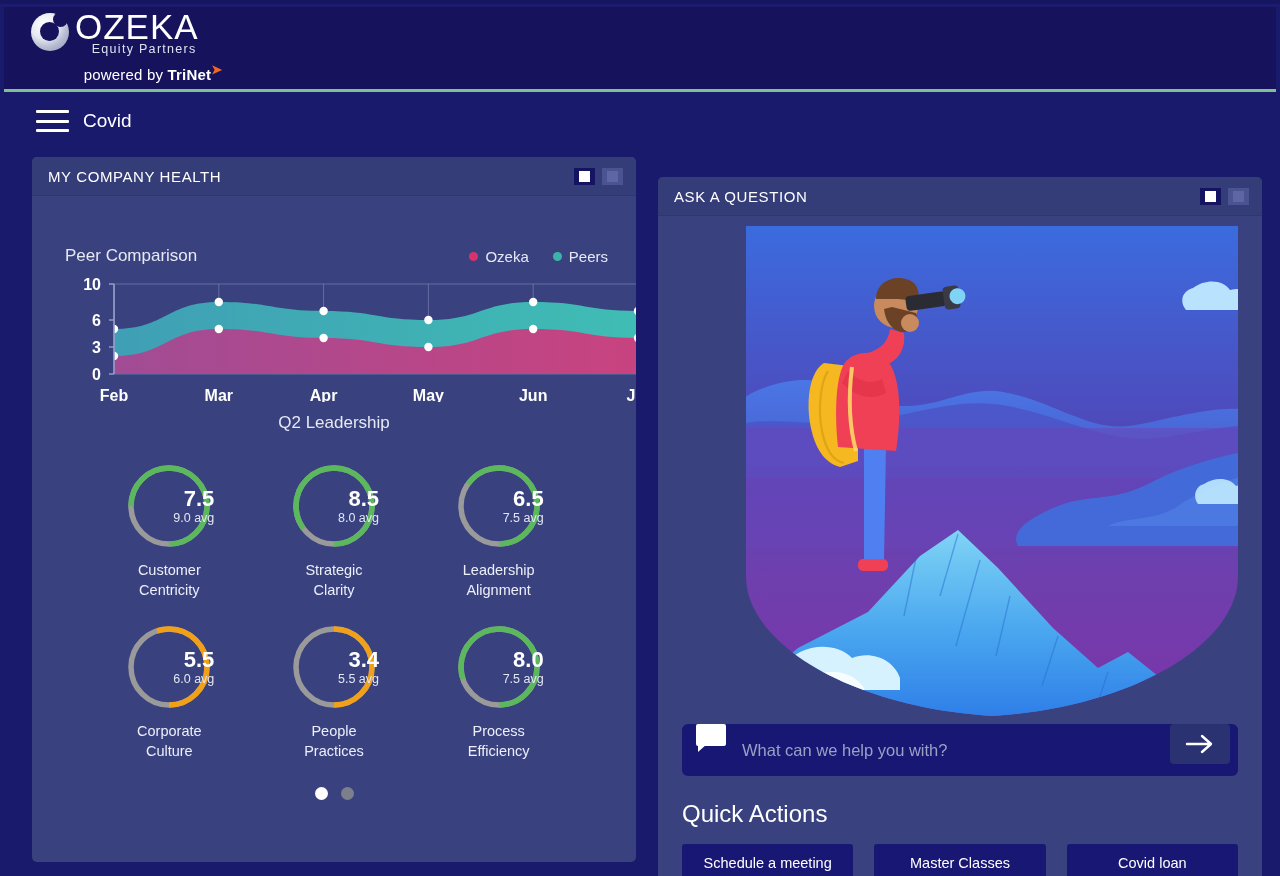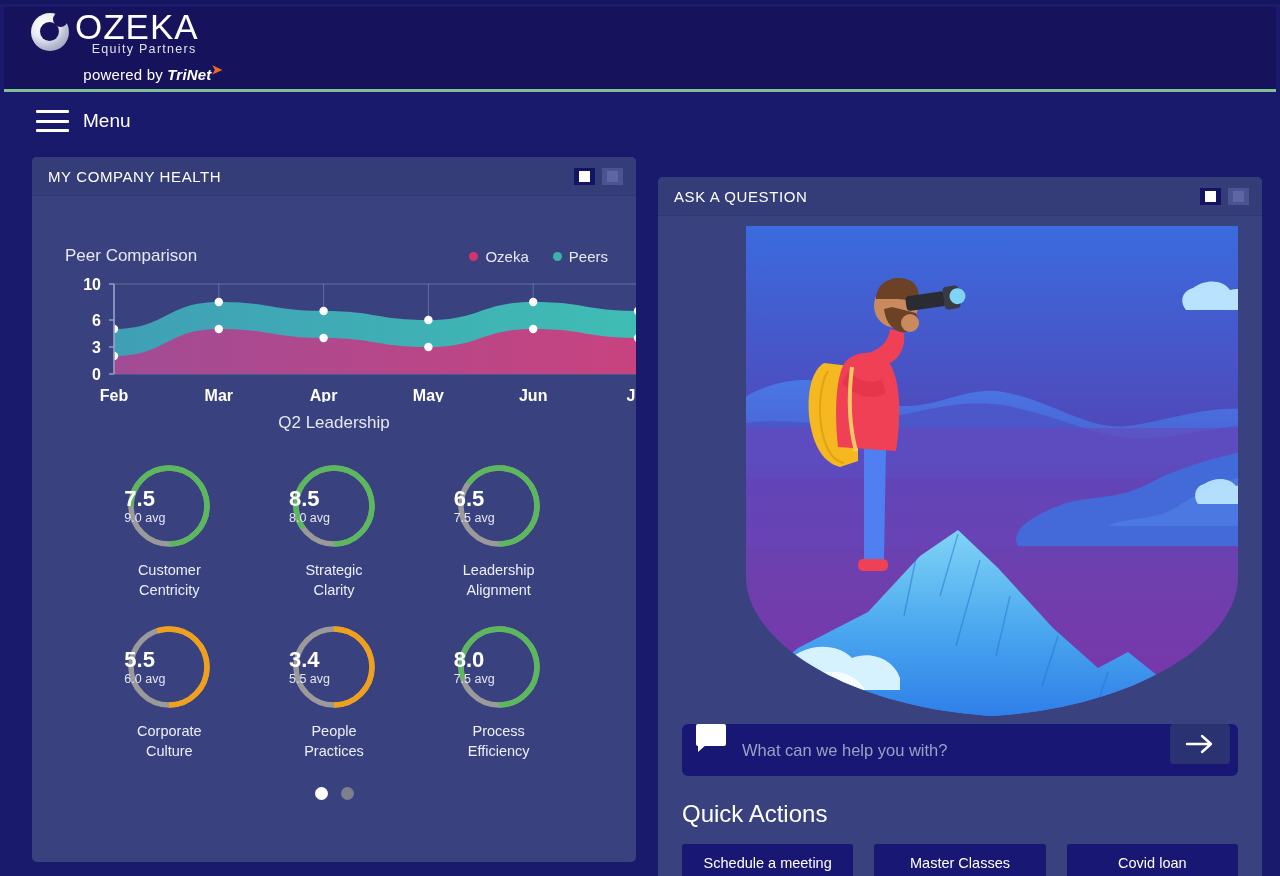--- a/index.html
+++ b/index.html
@@ -41,21 +41,21 @@
     font-weight:400;
   }
   .logo-sub {
     font-size:12.5px; color:#dfe2ef; letter-spacing:1.3px; text-align:right;
     margin-top:-3px; padding-right:2px;
   }
   .powered {
     margin-top:7px; text-align:center; font-size:15px; color:#ffffff; letter-spacing:.2px;
     position:relative; left:10px;
   }
-  .powered b { font-weight:700;font-style:italic; }
+  .powered b { font-weight:700; }
   .tri-arrow { color:#f26722; font-size:13px; vertical-align:super; font-weight:700; }
 
   .green-rule { position:absolute; top:89px; left:4px; width:1272px; height:3px; background:#7fc194; }
 
   
   .menu-bar { position:absolute; top:104px; left:4px; width:1272px; height:44px; }
   .menu-btn { display:flex; align-items:center; gap:14px; padding:6px 10px; margin-left:22px; width:120px; cursor:pointer; }
   .hamburger { width:33px; height:22px; display:flex; flex-direction:column; justify-content:space-between; }
   .hamburger span { display:block; height:3px; background:#ffffff; border-radius:1px; }
   .menu-label { color:#ffffff; font-size:19px; }
@@ -95,21 +95,21 @@
   .assess-title { text-align:center; color:#e6e8f3; font-size:17px; margin-top:12px; }
   .gauge-grid {
     display:grid; grid-template-columns:repeat(3,1fr); row-gap:22px;
     margin-top:28px; padding:0 55px;
   }
   .gauge-cell { display:flex; flex-direction:column; align-items:center; }
   .gauge { position:relative; width:90px; height:90px; }
   .gauge svg { transform:rotate(-90deg) scaleX(-1); }
   .gauge-center {
     position:absolute; inset:0; display:flex; flex-direction:column;
-    align-items:flex-start; justify-content:center;
+    align-items:flex-end; justify-content:center;
   }
   .gauge-val { color:#ffffff; font-size:22px; font-weight:700; line-height:24px; }
   .gauge-avg { color:#e3e6f2; font-size:12.5px; line-height:15px; }
   .gauge-label { margin-top:9px; text-align:center; color:#eceefa; font-size:14.5px; line-height:20px; }
 
   .dots-row { display:flex; justify-content:center; gap:13px; margin-top:26px; }
   .pg-dot { width:13px; height:13px; border-radius:50%; }
   .pg-dot.on { background:#ffffff; }
   .pg-dot.off { background:#7c7f8c; }
 
@@ -165,21 +165,21 @@
   </div>
   <div class="green-rule"></div>
 
   <div class="menu-bar">
     <div class="menu-btn">
       <div class="hamburger">
           <span></span>
           <span></span>
           <span></span>
         </div>
-      <div class="menu-label">Menu</div>
+      <div class="menu-label">Covid</div>
     </div>
   </div>
 
   <div class="panel-left">
     <div class="panel-head">
       <div class="panel-title">MY COMPANY HEALTH</div>
       <div class="view-toggles">
         <div class="vt active">
             <i></i>
           </div>

